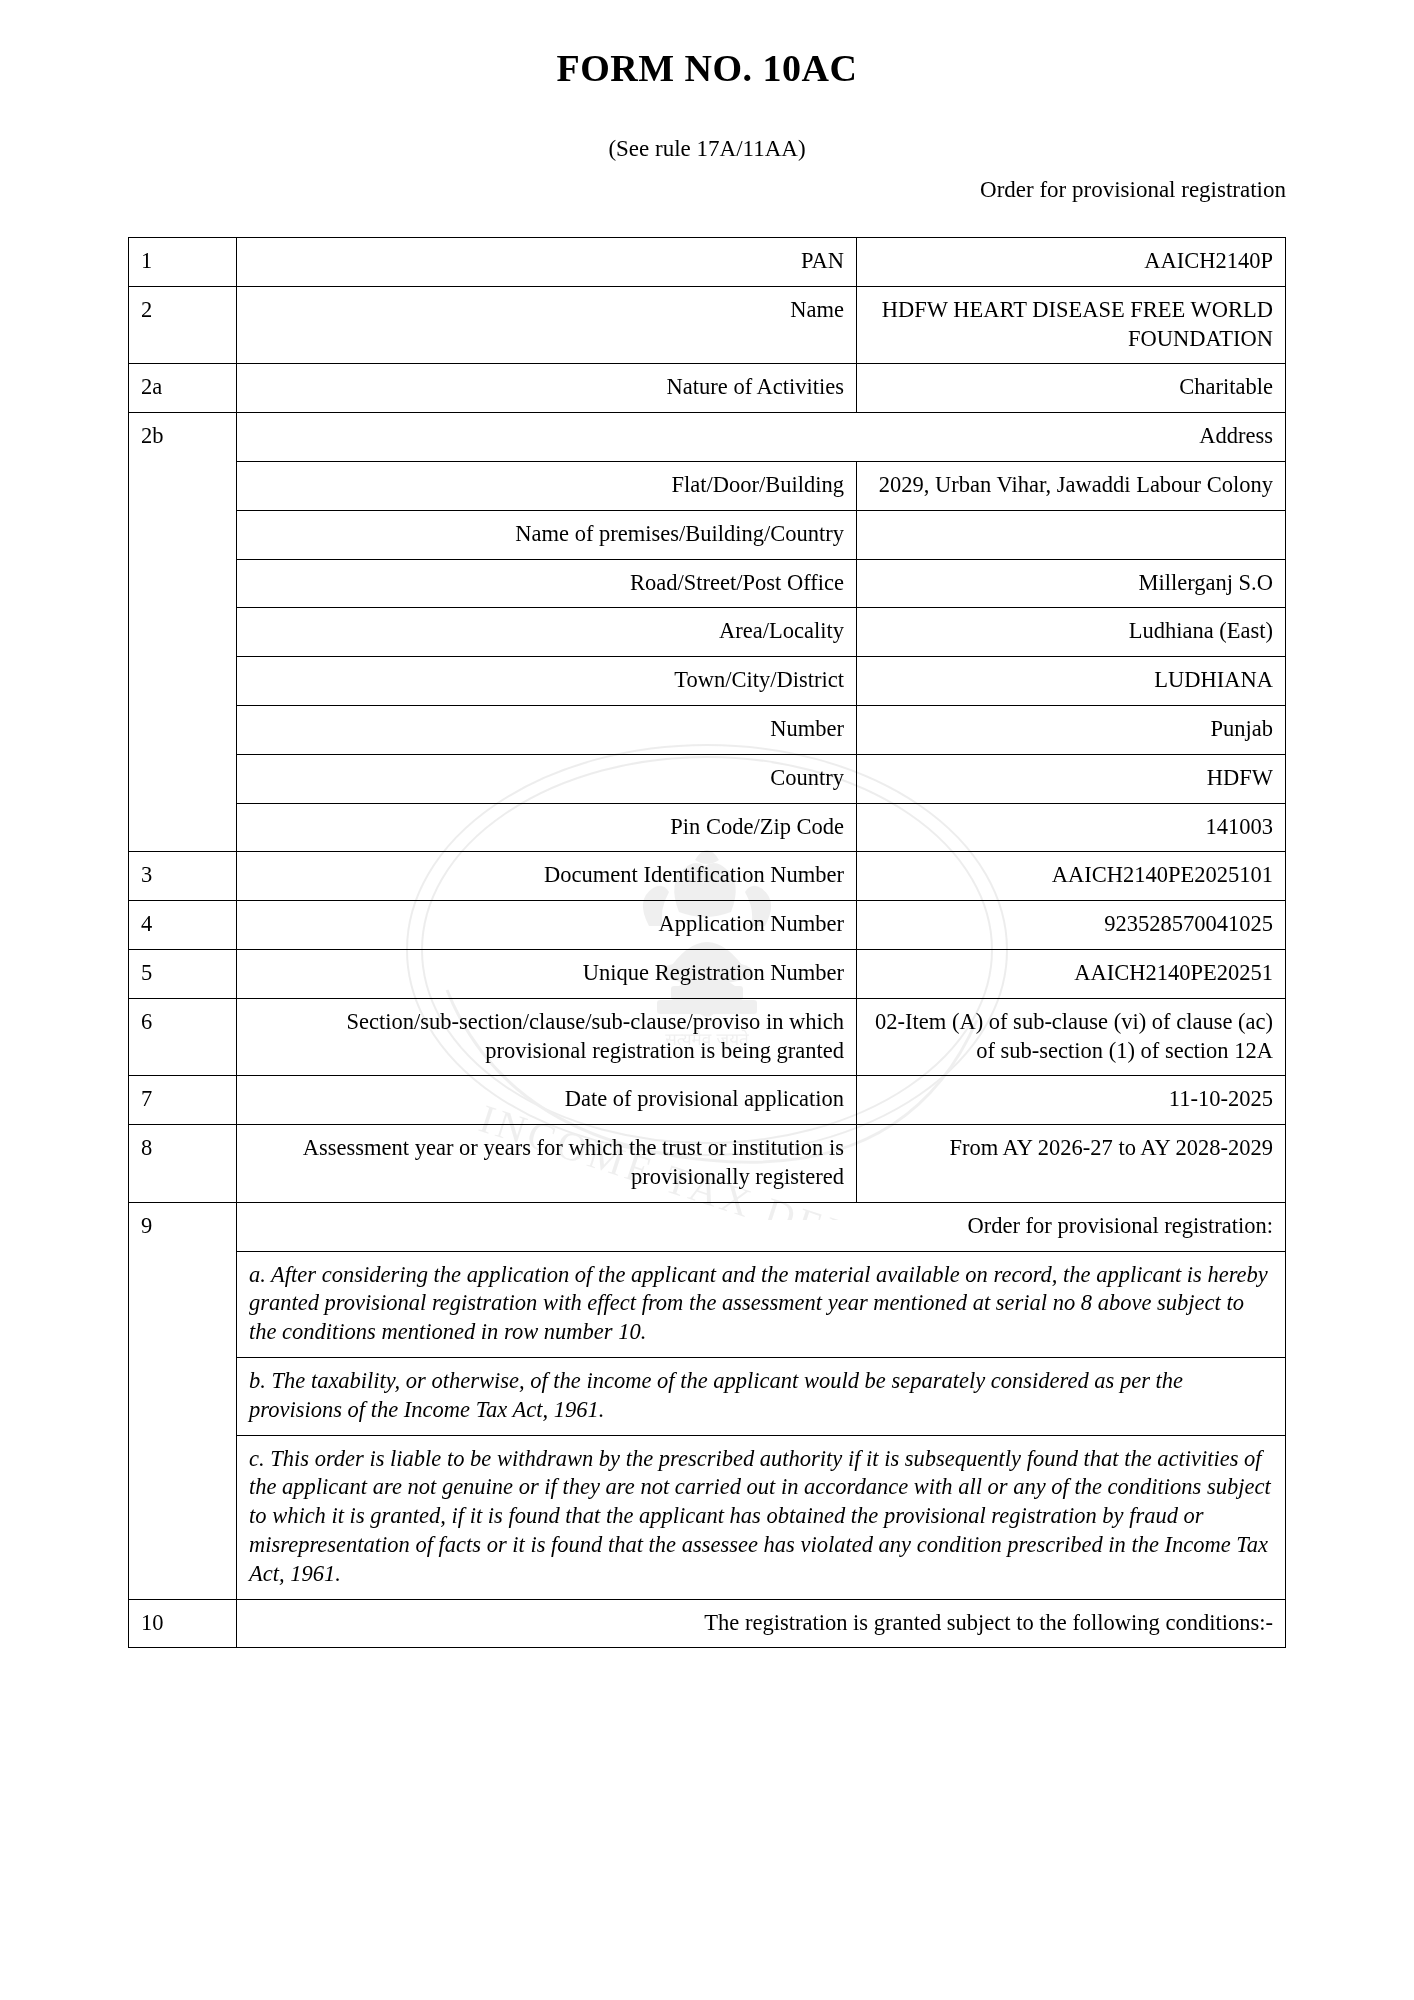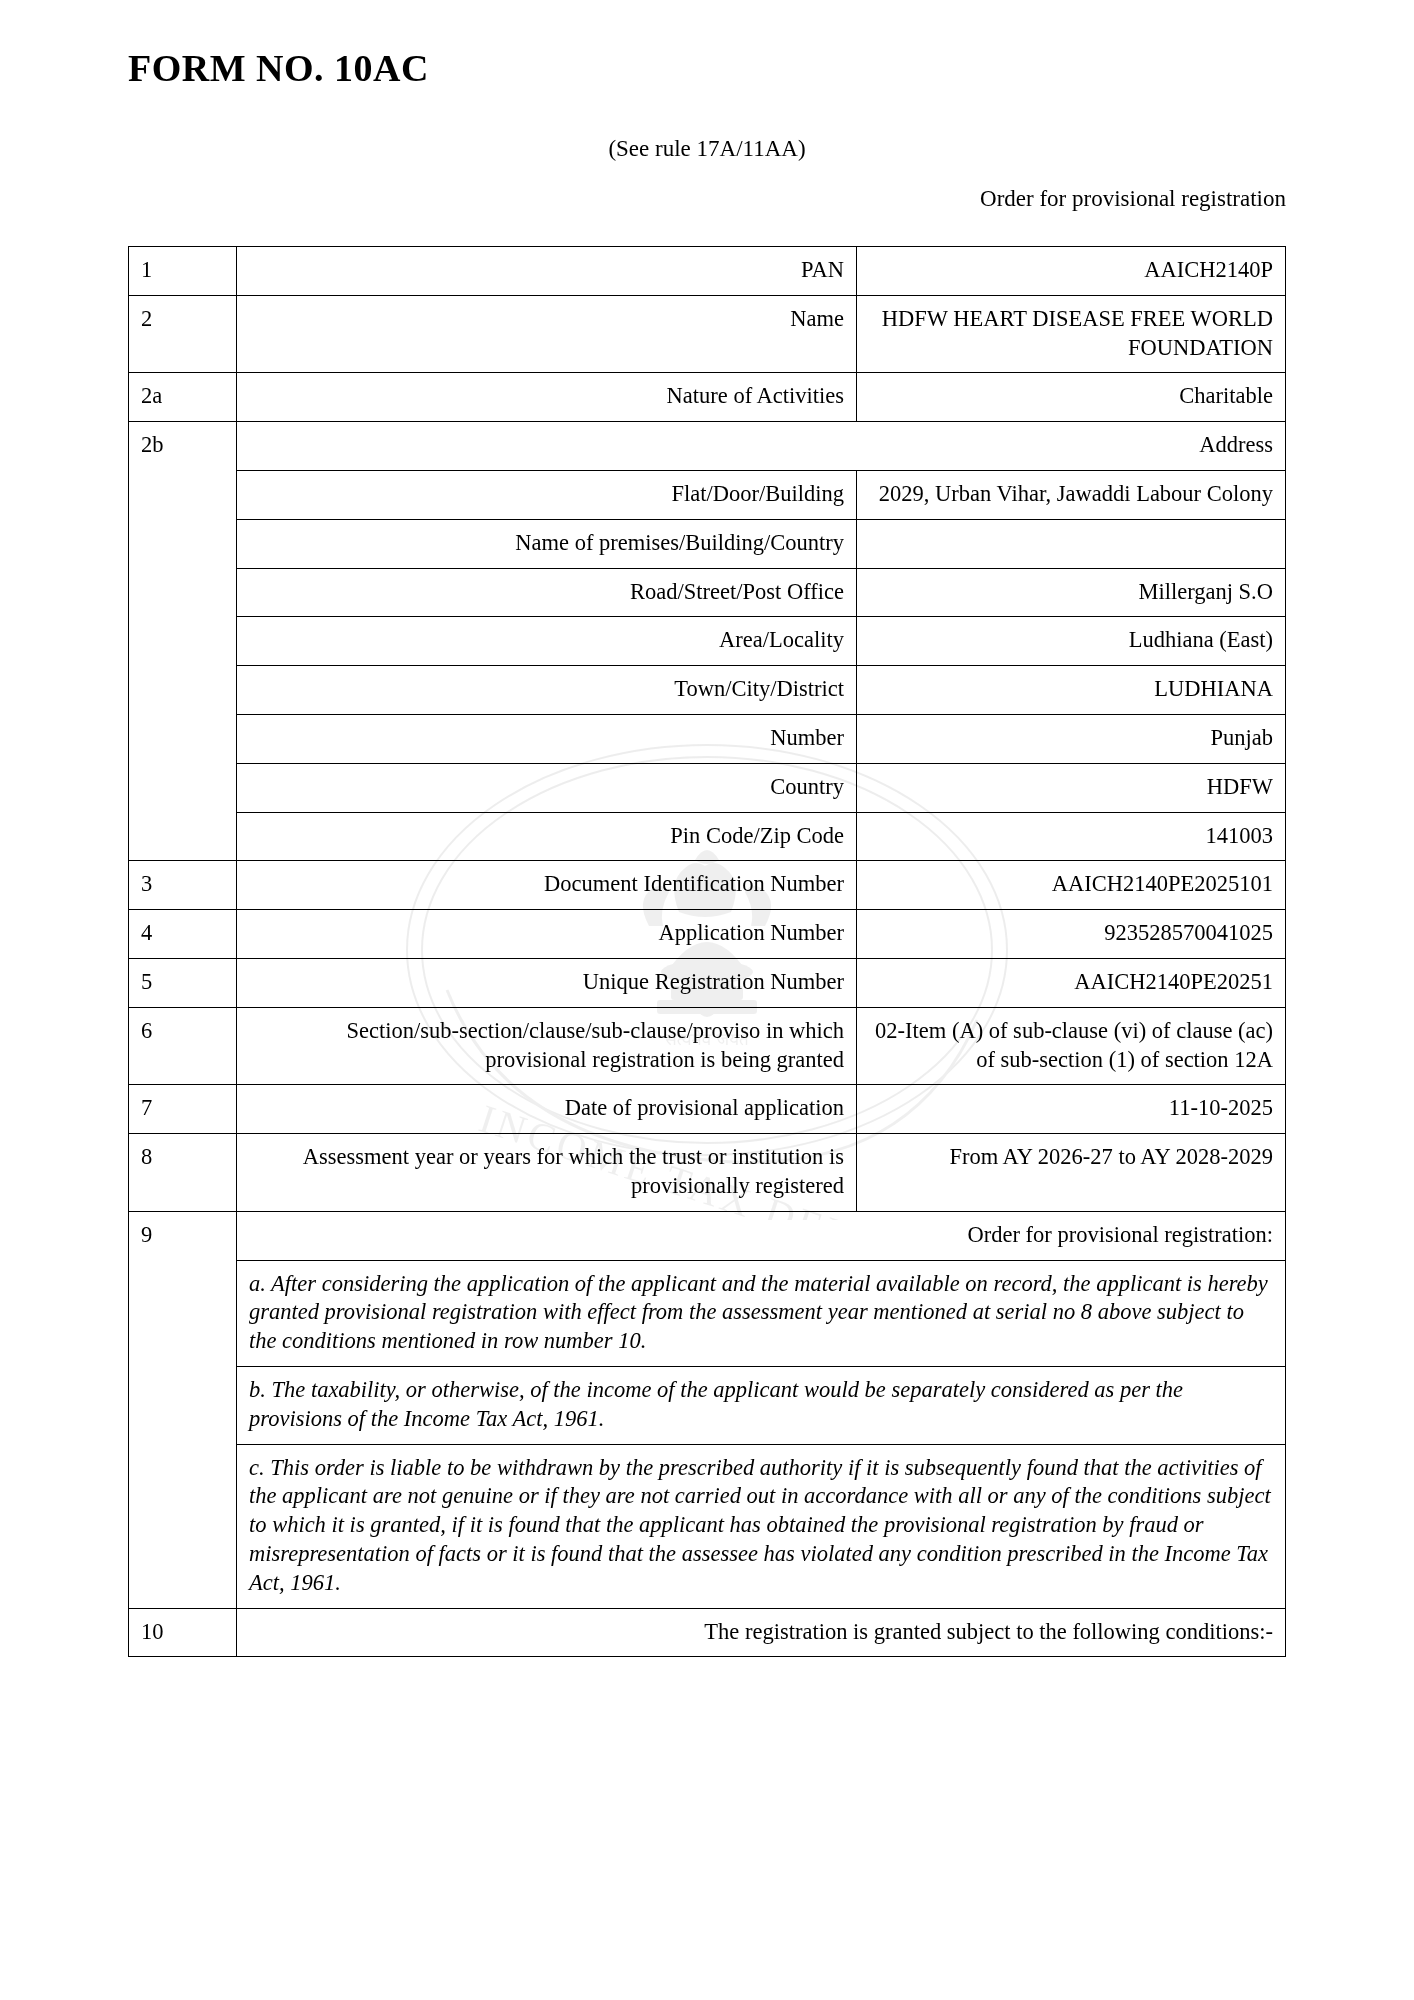--- a/index.html
+++ b/index.html
@@ -32,29 +32,30 @@
     opacity: 0.13;
     pointer-events: none;
     z-index: 0;
   }
   .content {
     position: relative;
     z-index: 2;
     padding: 46px 128px 30px 128px;
   }
   .form-title {
+    text-align: center;
     font-size: 38px;
     font-weight: bold;
     letter-spacing: 0.5px;
     margin: 0 0 46px 0;
   }
   .rule-line {
     text-align: center;
     font-size: 23px;
-    margin: 0 0 24px 0;
+    margin: 0 0 15px 0;
   }
   .order-line {
     text-align: right;
     font-size: 23px;
     margin: 0 0 34px 0;
   }
   table.form-table {
     width: 100%;
     border-collapse: collapse;
     table-layout: fixed;

